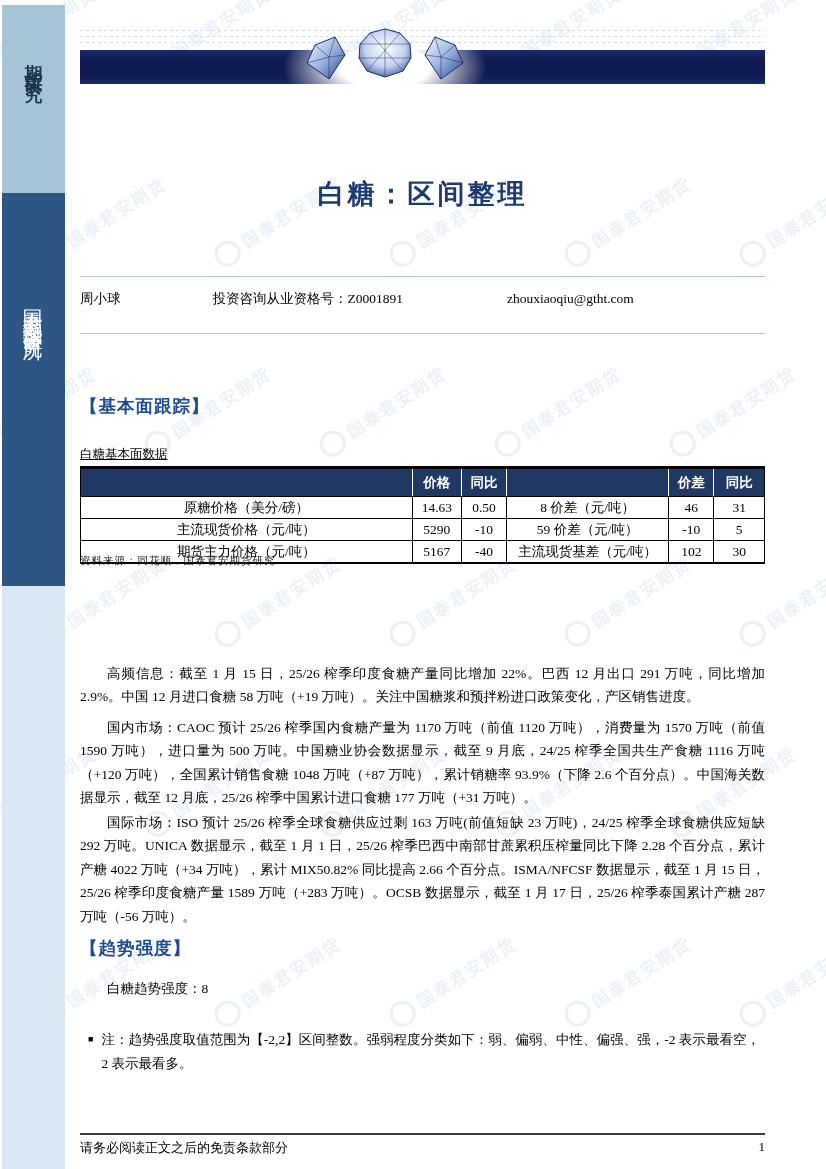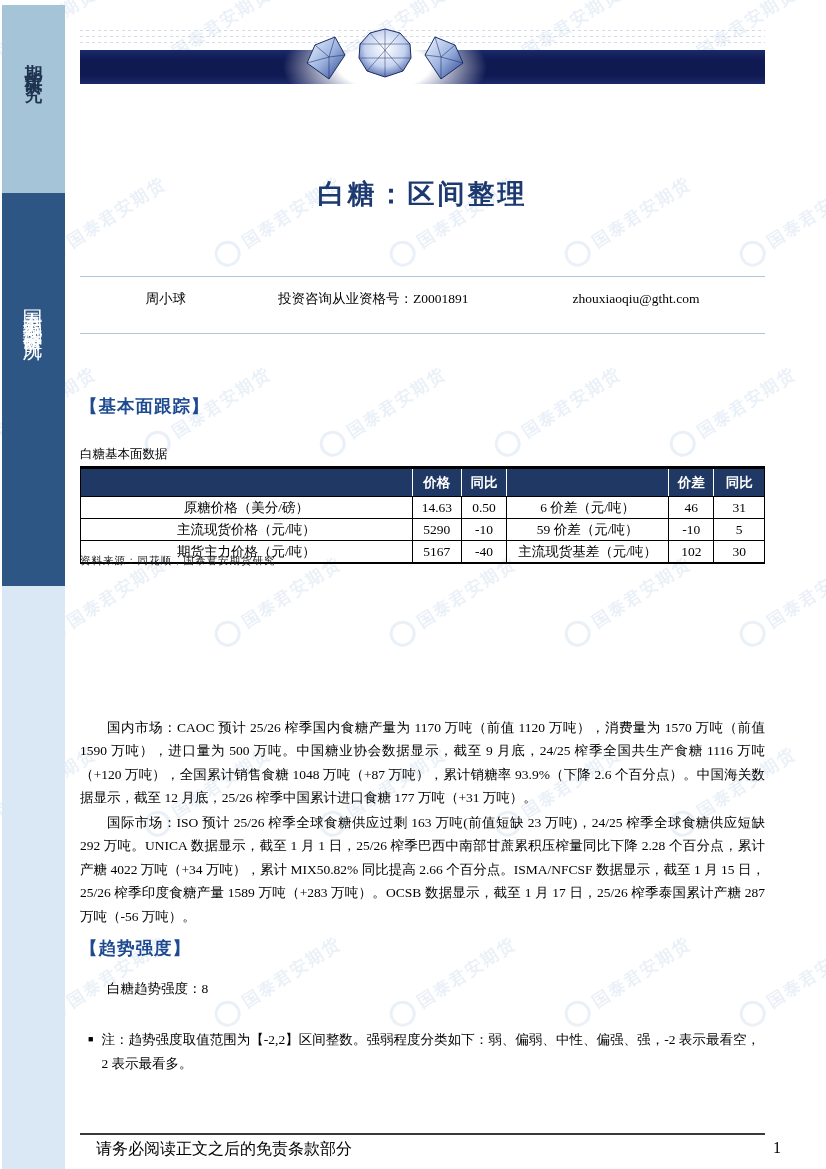--- a/index.html
+++ b/index.html
@@ -41,27 +41,27 @@
             border-radius:9px;color:#fff;font-size:16.5px;line-height:46px;padding-left:22px;
             box-sizing:border-box;letter-spacing:1px;}
 
   .doc-title{position:absolute;left:0;top:176px;width:685px;text-align:center;
              font-size:27px;font-weight:bold;color:#1c3a70;letter-spacing:3px;}
 
   .rule{position:absolute;left:0;width:685px;height:1px;background:#aec7da;}
   .rule1{top:276px;} .rule2{top:333px;}
 
   .author-row{position:absolute;left:0;top:287px;width:685px;height:24px;display:flex;
-              justify-content:center;align-items:center;font-size:13.5px;gap:32px;}
+              justify-content:flex-start;align-items:center;font-size:13.5px;gap:32px;}
   .author-row .gap-a{width:28px;} .author-row .gap-b{width:40px;}
 
   .sec-heading{position:absolute;left:0;font-size:17.5px;font-weight:bold;color:#1d4a90;letter-spacing:1px;}
   .sec1{top:394px;} .sec2{top:603px;} .sec3{top:936px;}
 
-  .tbl-caption{position:absolute;left:0;top:446px;font-size:12.5px;}
+  .tbl-caption{position:absolute;left:0;top:446px;font-size:12.5px;text-decoration:underline;}
 
   table.fund{position:absolute;left:0;top:466px;width:685px;border-collapse:collapse;
              border-top:3px solid #000;border-bottom:2px solid #000;}
   table.fund th{background:#1f3864;color:#fff;font-weight:bold;font-size:13.5px;height:25px;
                 border:1px solid #fff;border-top:none;border-bottom:1px solid #000;}
   table.fund th:first-child{border-left:1px solid #000;}
   table.fund th:last-child{border-right:1px solid #000;}
   table.fund td{border:1px solid #000;font-size:13.5px;height:19px;text-align:center;padding:1px 2px;}
 
   .source-note{position:absolute;left:0;top:554px;font-size:10.5px;color:#222;letter-spacing:1px;}
@@ -70,22 +70,22 @@
         text-align:justify;text-indent:2em;}
   .p1{top:648px;} .p2{top:702px;} .p3{top:797px;}
 
   .trend-line{position:absolute;left:0;top:980px;width:685px;font-size:13.5px;text-indent:2em;}
 
   .trend-note{position:absolute;left:8px;top:1028px;width:672px;display:flex;gap:8px;box-sizing:border-box;}
   .trend-note .bullet{font-size:9px;line-height:23.5px;flex:0 0 auto;}
   .trend-note .note-text{flex:1;font-size:13.5px;line-height:23.5px;text-align:justify;}
 
   .footer-line{position:absolute;left:0;top:1133px;width:685px;height:2px;background:#3a3a3a;}
-  .footer-row{position:absolute;left:16px;top:1139px;width:685px;display:flex;
-              justify-content:space-between;font-size:16px;}
+  .footer-row{position:absolute;left:0;top:1139px;width:685px;display:flex;
+              justify-content:space-between;font-size:13px;}
 </style>
 </head>
 <body>
 
 <div class="page">
 
   <div class="watermarks">
       <div class="wm-stamp" style="left: -40px; top: 18px;">
         <span class="wm-ring"></span>
         <span class="wm-text">国泰君安期货</span>
@@ -285,21 +285,21 @@
           <th></th>
           <th>价差</th>
           <th>同比</th>
         </tr>
       </thead>
       <tbody>
         <tr>
           <td>原糖价格（美分/磅）</td>
           <td>14.63</td>
           <td>0.50</td>
-          <td>6 价差（元/吨）</td>
+          <td>8 价差（元/吨）</td>
           <td>46</td>
           <td>31</td>
         </tr>
         <tr>
           <td>主流现货价格（元/吨）</td>
           <td>5290</td>
           <td>-10</td>
           <td>59 价差（元/吨）</td>
           <td>-10</td>
           <td>5</td>
@@ -310,20 +310,21 @@
           <td>-40</td>
           <td>主流现货基差（元/吨）</td>
           <td>102</td>
           <td>30</td>
         </tr>
       </tbody>
     </table>
 
     <div class="source-note">资料来源：同花顺，国泰君安期货研究</div>
 
+    <p class="para p1">高频信息：截至 1 月 15 日，25/26 榨季印度食糖产量同比增加 22%。巴西 12 月出口 291 万吨，同比增加 2.9%。中国 12 月进口食糖 58 万吨（+19 万吨）。关注中国糖浆和预拌粉进口政策变化，产区销售进度。</p>
     <p class="para p2">国内市场：CAOC 预计 25/26 榨季国内食糖产量为 1170 万吨（前值 1120 万吨），消费量为 1570 万吨（前值 1590 万吨），进口量为 500 万吨。中国糖业协会数据显示，截至 9 月底，24/25 榨季全国共生产食糖 1116 万吨（+120 万吨），全国累计销售食糖 1048 万吨（+87 万吨），累计销糖率 93.9%（下降 2.6 个百分点）。中国海关数据显示，截至 12 月底，25/26 榨季中国累计进口食糖 177 万吨（+31 万吨）。</p>
     <p class="para p3">国际市场：ISO 预计 25/26 榨季全球食糖供应过剩 163 万吨(前值短缺 23 万吨)，24/25 榨季全球食糖供应短缺 292 万吨。UNICA 数据显示，截至 1 月 1 日，25/26 榨季巴西中南部甘蔗累积压榨量同比下降 2.28 个百分点，累计产糖 4022 万吨（+34 万吨），累计 MIX50.82% 同比提高 2.66 个百分点。ISMA/NFCSF 数据显示，截至 1 月 15 日，25/26 榨季印度食糖产量 1589 万吨（+283 万吨）。OCSB 数据显示，截至 1 月 17 日，25/26 榨季泰国累计产糖 287 万吨（-56 万吨）。</p>
 
     <div class="sec-heading sec3">【趋势强度】</div>
     <div class="trend-line">白糖趋势强度：8</div>
     <div class="trend-note">
       <span class="bullet">■</span>
       <span class="note-text">注：趋势强度取值范围为【-2,2】区间整数。强弱程度分类如下：弱、偏弱、中性、偏强、强，-2 表示最看空，2 表示最看多。</span>
     </div>
 

